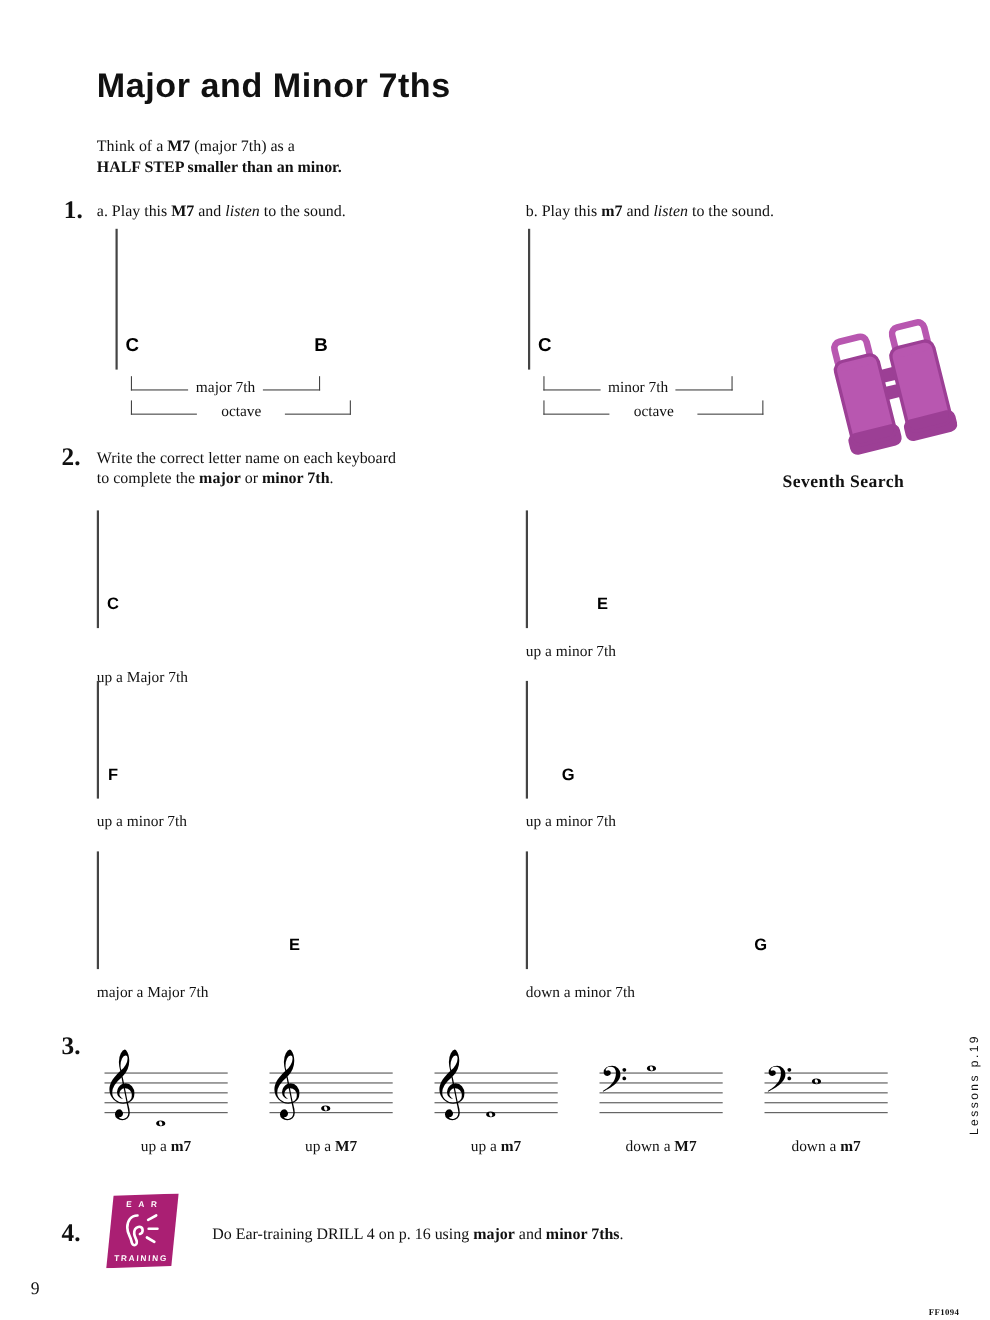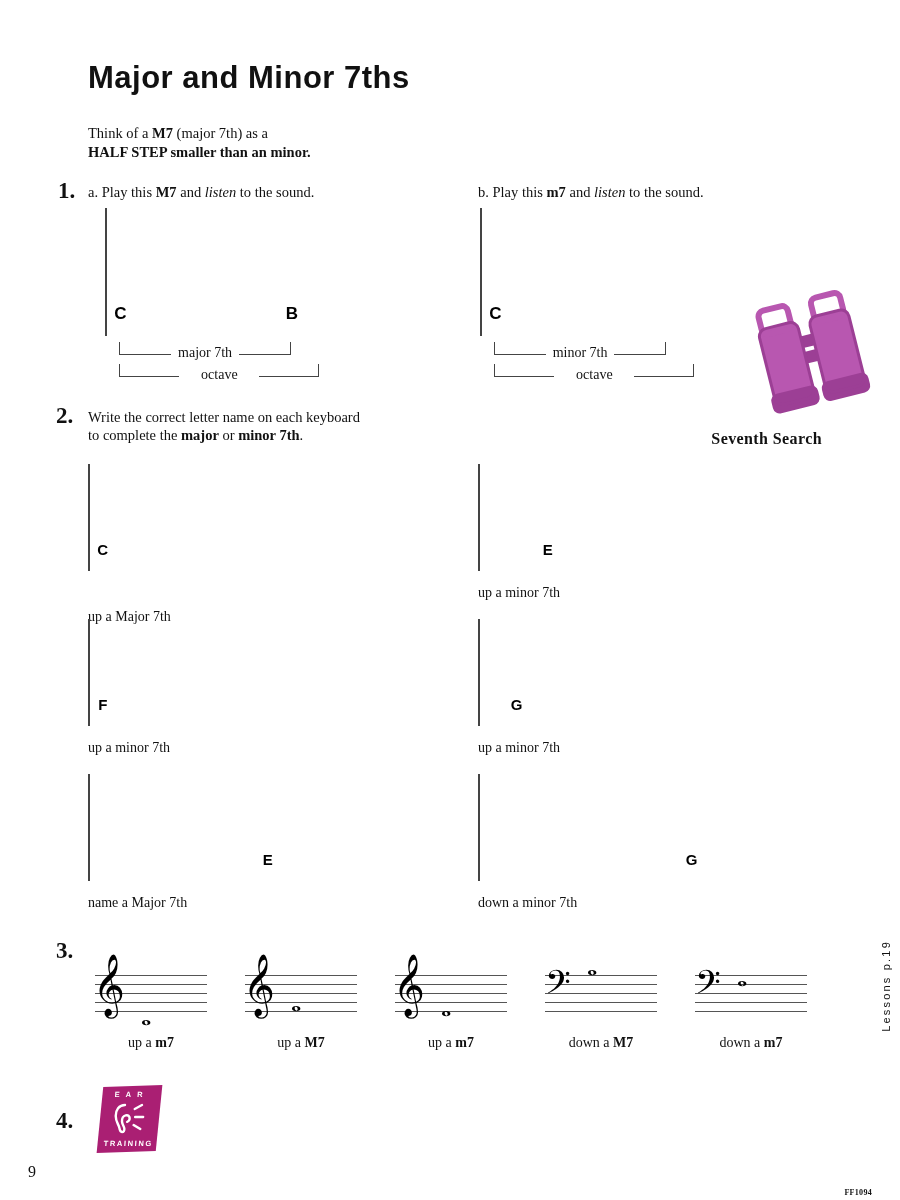--- a/index.html
+++ b/index.html
@@ -129,20 +129,23 @@
     <div class="top">EAR</div>
     <div class="earwrap">
       <svg width="40" height="34" viewBox="0 0 40 34">
         <path d="M14 4 C8 4 5 9 5.5 15 C6 21 9 23 10 27 C10.6 29.6 11.5 31 13 31 C14.6 31 15.4 29.6 15 27.6 C14.5 25 12.6 23.6 12.2 20.6 C11.8 17.4 13 15 15.4 14.4 C17.6 13.8 19.4 15 19.6 17.2 C19.8 19.2 18.6 20.4 17.4 20.8" fill="none" stroke="#ffffff" stroke-width="2.4" stroke-linecap="round"></path>
         <line x1="24" y1="8" x2="31" y2="4" stroke="#ffffff" stroke-width="2.4" stroke-linecap="round"></line>
         <line x1="25" y1="16" x2="33" y2="16" stroke="#ffffff" stroke-width="2.4" stroke-linecap="round"></line>
         <line x1="24" y1="24" x2="31" y2="28" stroke="#ffffff" stroke-width="2.4" stroke-linecap="round"></line>
       </svg>
     </div>
     <div class="bot">TRAINING</div>
+  </div>
+  <div class="step-text" style="left:193px;top:1113px;">
+    <span>Do Ear-training DRILL 4 on p. 16 using </span><b>major</b><span> and </span><b>minor 7ths</b><span>.</span>
   </div>
 
   <div class="binoc">
     <svg width="130" height="140" viewBox="0 0 130 140">
       <g transform="rotate(-14 65 70)">
         <rect x="18" y="30" width="40" height="78" rx="8" fill="#b857b0"></rect>
         <rect x="70" y="30" width="40" height="78" rx="8" fill="#b857b0"></rect>
         <rect x="22" y="12" width="30" height="24" rx="6" fill="none" stroke="#b857b0" stroke-width="6"></rect>
         <rect x="76" y="12" width="30" height="24" rx="6" fill="none" stroke="#b857b0" stroke-width="6"></rect>
         <rect x="14" y="96" width="48" height="20" rx="7" fill="#9c3f95"></rect>
@@ -207,21 +210,21 @@
         <div class="keylabel" style="left: 0px; width: 27.5px; top: 76px; font-size: 15px;">F</div>
       </div>
       <div class="caption" style="left: 88px; top: 740px;">up a minor 7th</div>
       <div class="kbd" style="left: 478px; top: 619px; height: 107px;">
         <div class="keylabel" style="left: 25px; width: 25px; top: 76px; font-size: 15px;">G</div>
       </div>
       <div class="caption" style="left: 478px; top: 740px;">up a minor 7th</div>
       <div class="kbd" style="left: 88px; top: 774px; height: 107px;">
         <div class="keylabel" style="left: 165px; width: 27.5px; top: 76px; font-size: 15px;">E</div>
       </div>
-      <div class="caption" style="left: 88px; top: 895px;">name a Major 7th</div>
+      <div class="caption" style="left: 88px; top: 895px;">major a Major 7th</div>
       <div class="kbd" style="left: 478px; top: 774px; height: 107px;">
         <div class="keylabel" style="left: 200px; width: 25px; top: 76px; font-size: 15px;">G</div>
       </div>
       <div class="caption" style="left: 478px; top: 895px;">down a minor 7th</div>
     </div>
   <div id="staff-layer">
       <div class="staff" style="left: 95px; top: 975px; width: 112px; height: 37px;">
         <div class="sline" style="top: 0px;"></div>
         <div class="sline" style="top: 9px;"></div>
         <div class="sline" style="top: 18px;"></div>

